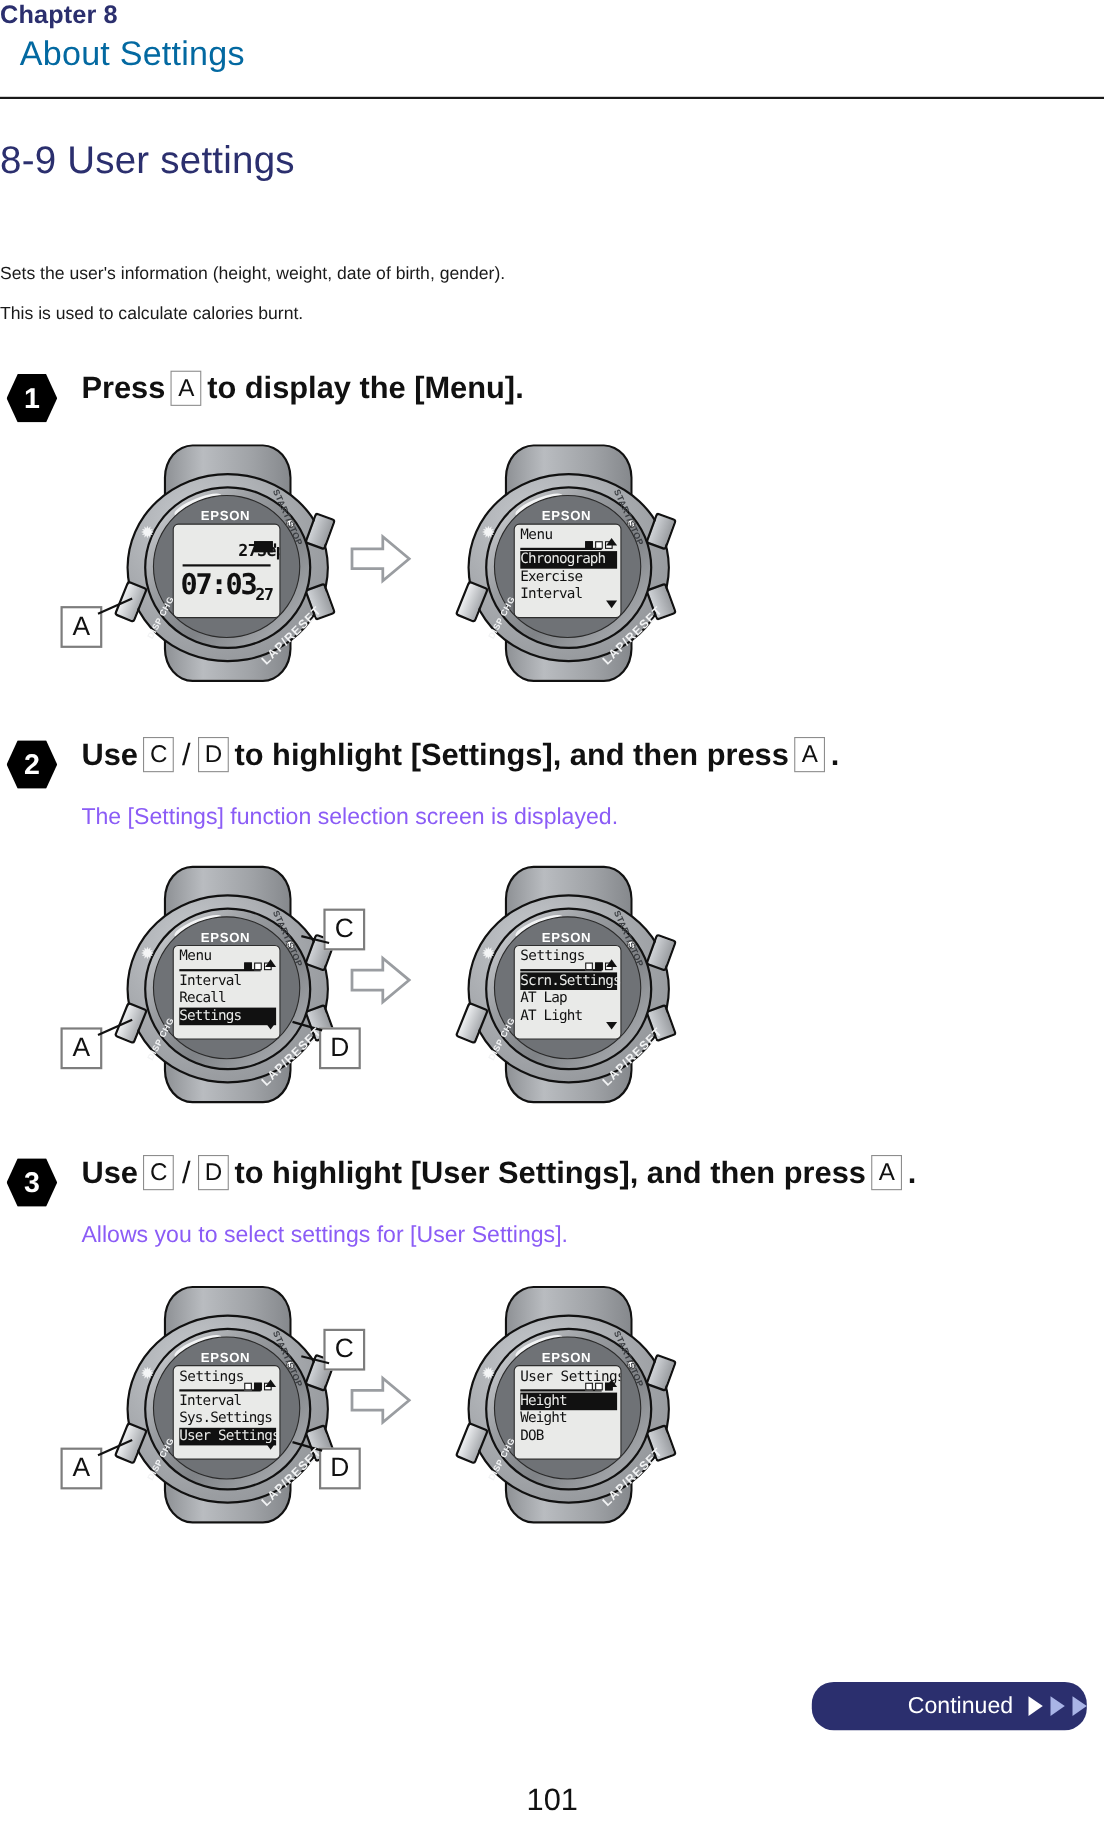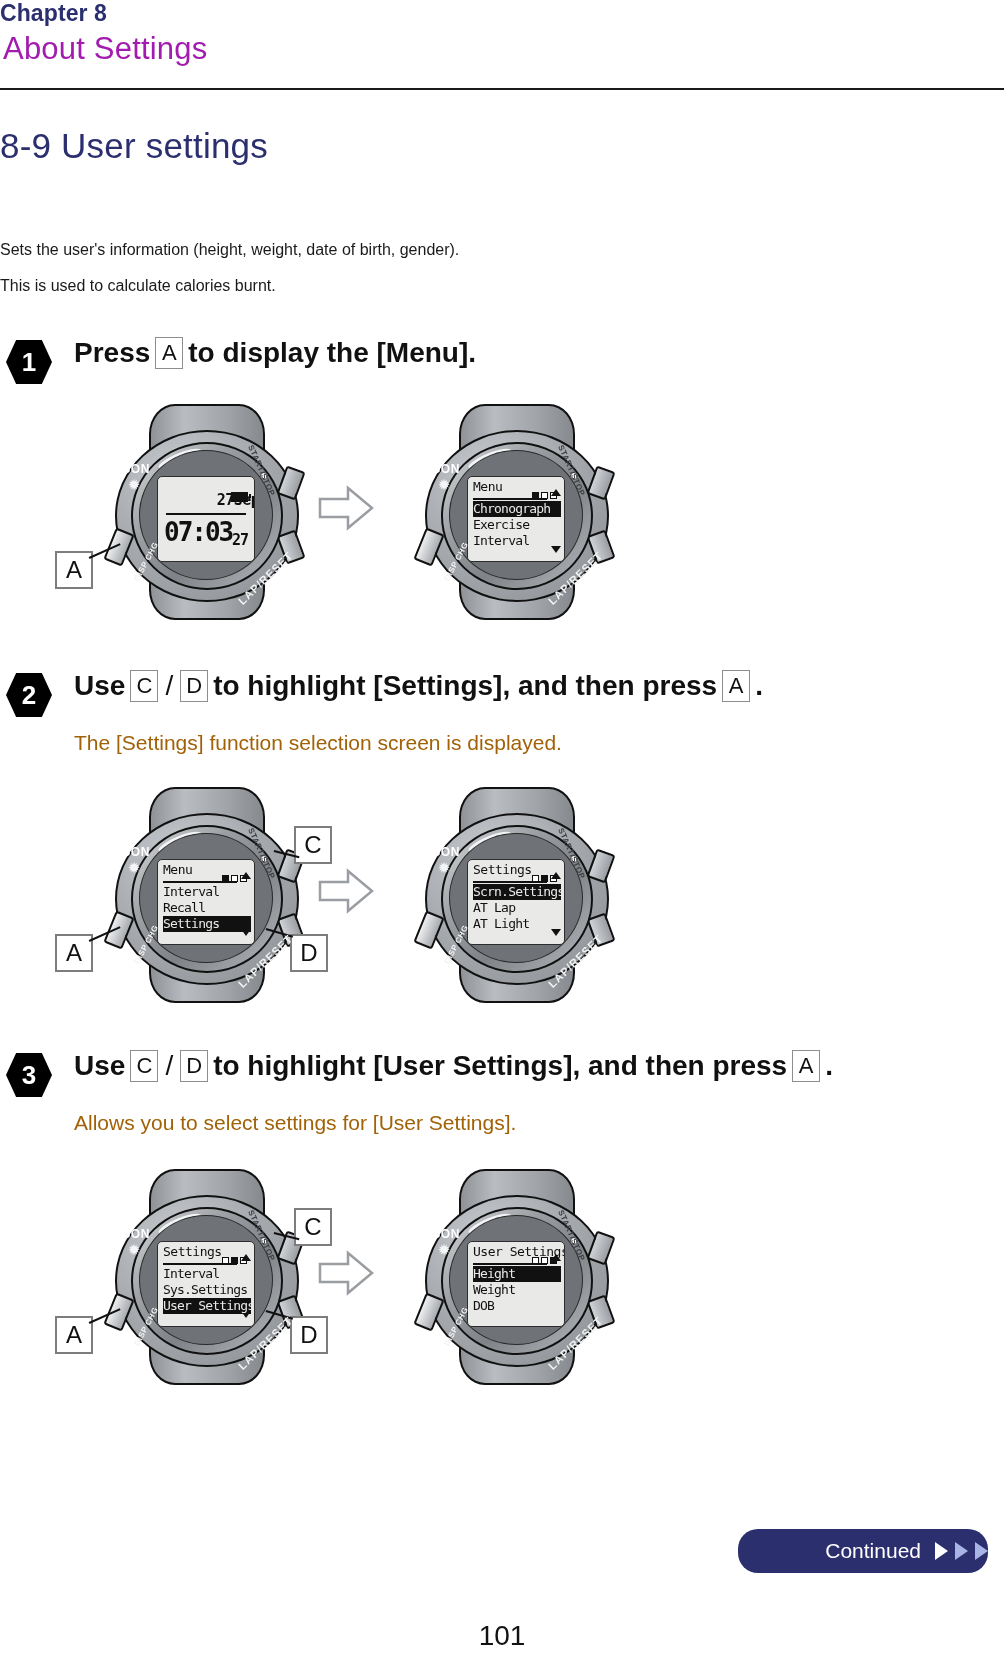--- a/index.html
+++ b/index.html
@@ -15,22 +15,22 @@
   }
 
   
   .page-header { position: absolute; left: 0; top: 0; width: 1004px; }
   .chapter-label {
     position: absolute; left: 0; top: 0;
     font-size: 23px; font-weight: bold; color: #2b2f6e;
     letter-spacing: .1px;
   }
   .chapter-title {
-    position: absolute; left: 3px; top: 31px;
-    font-size: 31px; font-weight: normal; color: #a21caf;
+    position: absolute; left: 18px; top: 31px;
+    font-size: 31px; font-weight: normal; color: #0369a1;
     letter-spacing: .2px;
   }
   .header-rule {
     position: absolute; left: 0; top: 88px; width: 1004px; height: 2px;
     background: #1a1a1a;
   }
 
   
   .section-title {
     position: absolute; left: 0; top: 126px;
@@ -57,21 +57,21 @@
     line-height: 1;
   }
   .step-text {
     position: absolute; left: 74px; top: -3px;
     font-size: 28px; font-weight: bold; color: #111;
     white-space: nowrap;
     display: flex; align-items: center;
   }
   .step-sub {
     position: absolute; left: 74px;
-    font-size: 21px; color: #a16207; white-space: nowrap;
+    font-size: 21px; color: #8b5cf6; white-space: nowrap;
   }
   .keycap {
     display: inline-flex; align-items: center; justify-content: center;
     border: 1.5px solid #8d8d8d;
     background: #fff;
     font-size: 22px; font-weight: normal; color: #111;
     width: 26px; height: 30px;
     margin: 0 5px;
     vertical-align: middle;
     font-family: "Liberation Sans", sans-serif;
@@ -112,20 +112,21 @@
   }
   .highlight-arc {
     position: absolute; left: 52px; top: 43px;
     width: 46px; height: 12px;
     background: #f2f3f4;
     border-radius: 50%;
     transform: rotate(-22deg);
   }
   .epson-label {
     position: absolute; left: 0; top: 52px; width: 200px;
+    text-align: center;
     font-size: 12px; font-weight: bold; color: #fff;
     letter-spacing: .6px;
     z-index: 6;
   }
   .lcd {
     position: absolute; left: 52px; top: 66px;
     width: 96px; height: 84px;
     background: #e9eae8;
     border: 1.5px solid #2d2d2d;
     border-radius: 5px;

